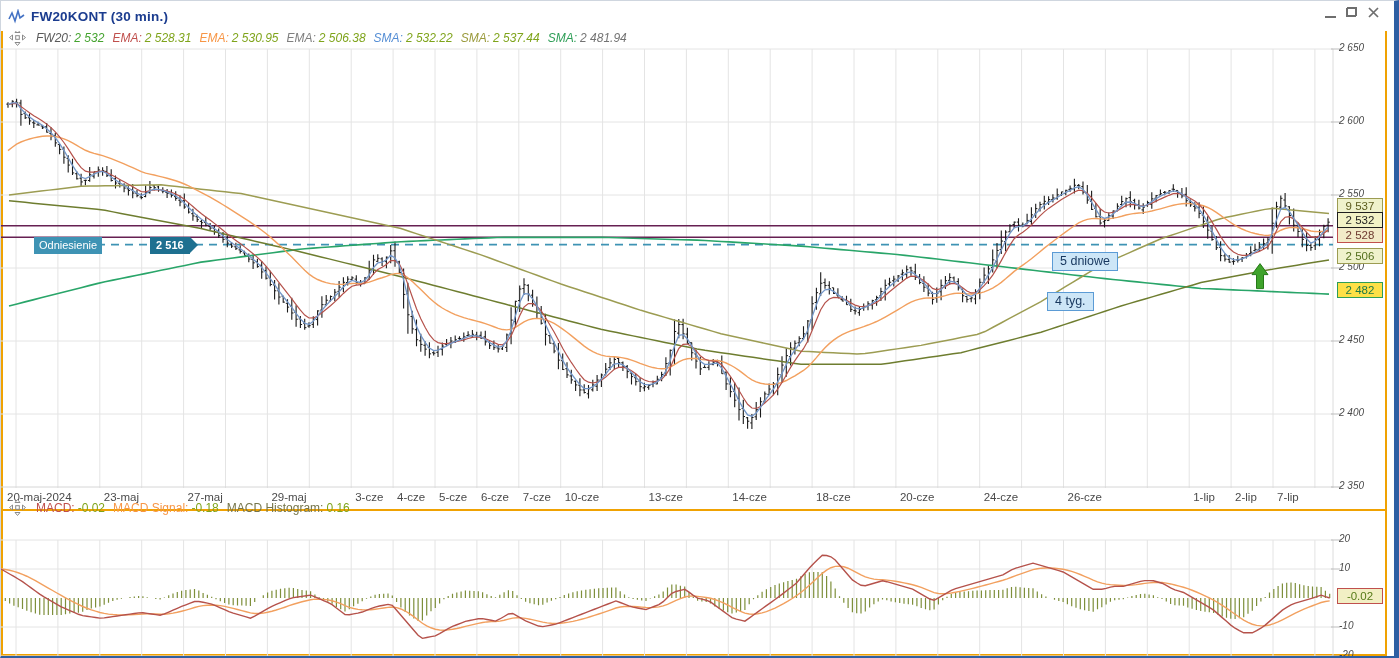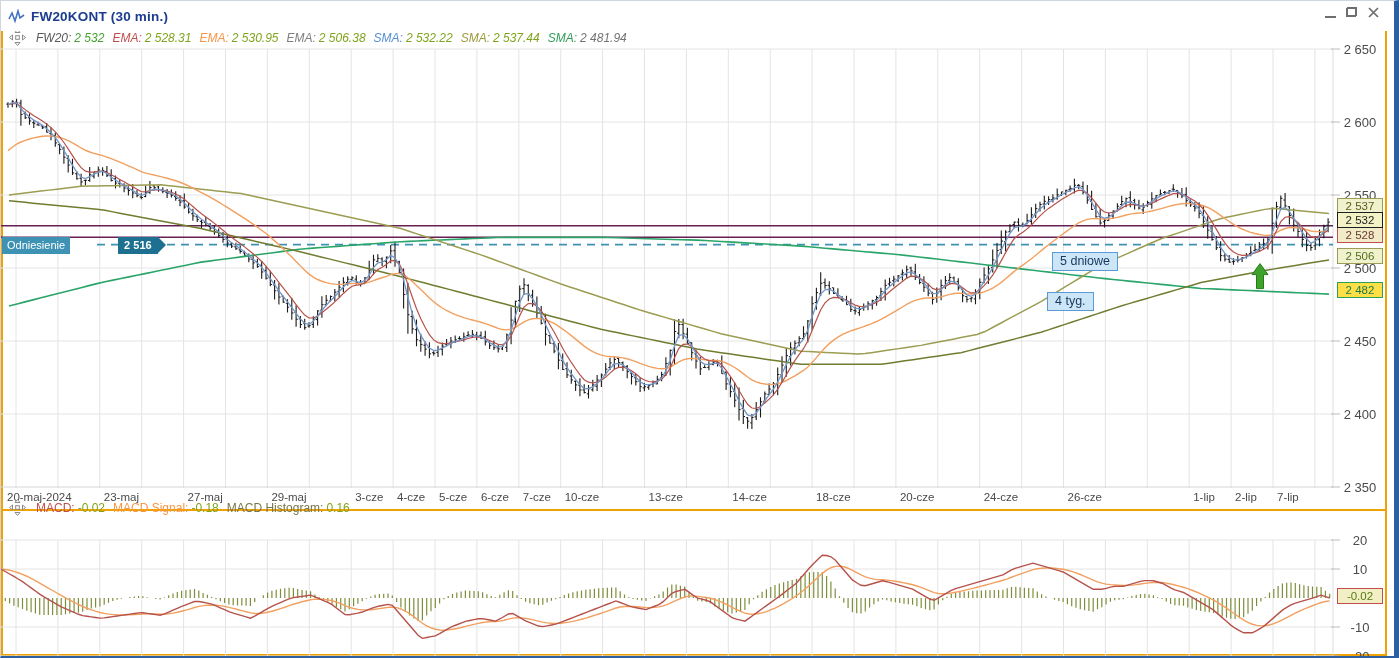--- a/index.html
+++ b/index.html
@@ -16,25 +16,25 @@
   .btn-restore{position:relative;width:11px;height:10px;cursor:pointer;}
   .btn-restore::before{content:"";position:absolute;left:0;bottom:0;width:8px;height:7px;border:1.5px solid #6e6e6e;background:#fff;}
   .btn-restore::after{content:"";position:absolute;right:0;top:0;width:8px;height:7px;border:1.5px solid #6e6e6e;}
   .frame{position:absolute;left:0;top:22px;width:1386px;height:633px;border:2px solid #F0A202;z-index:0;}
   .divider{position:absolute;left:0;top:508px;width:1386px;height:2px;background:#F0A202;z-index:2;}
   #chart-svg{position:absolute;left:0;top:0;z-index:1;}
   .legend{position:absolute;left:8px;display:flex;align-items:center;font-size:12px;z-index:3;white-space:nowrap;}
   .legend .move-ic{margin-right:10px;}
   .legend .lbl{margin-right:3px;}
   .legend .val{margin-right:8px;}
-  .axis-num{position:absolute;left:1338px;width:42px;text-align:center;font-size:13px;color:#4A4A4A;z-index:1;}
+  .axis-num{position:absolute;left:1338px;width:42px;text-align:left;font-size:10px;color:#4A4A4A;z-index:1;font-style:italic;}
   .date-lab{position:absolute;top:490px;font-size:11.5px;color:#4A4A4A;z-index:1;}
   .pricebox{position:absolute;left:1336px;width:46px;height:16px;line-height:14px;text-align:center;
             font-size:11.5px;background:#EFF2CC;border:1px solid #999;color:#3C4A16;z-index:3;}
-  .odn{position:absolute;left:1px;top:236px;height:17px;display:flex;align-items:stretch;font-size:11px;color:#fff;z-index:3;cursor:pointer;}
+  .odn{position:absolute;left:1px;top:236px;height:17px;display:flex;align-items:stretch;font-size:11px;color:#fff;z-index:3;cursor:pointer;padding-left:32px;}
   .odn-l{background:#3E93B4;padding:1px 5px 0 5px;line-height:15px;}
   .odn-v{background:#1E7090;padding:1px 6px 0 6px;line-height:15px;font-weight:bold;margin-left:48px;}
   .odn-arrow{width:0;height:0;border-top:8.5px solid transparent;border-bottom:8.5px solid transparent;border-left:8px solid #1E7090;}
   .ma-tag{position:absolute;background:#CDE6F7;border:1px solid #5B9BD5;color:#17375E;
           font-size:12.5px;padding:1px 7px 2px 7px;z-index:3;cursor:pointer;}
 </style>
 </head>
 <body>
 
 <div class="window">
@@ -248,20 +248,20 @@
       <div class="date-lab" style="left:731.3px">14-cze</div>
       <div class="date-lab" style="left:815.1px">18-cze</div>
       <div class="date-lab" style="left:898.9px">20-cze</div>
       <div class="date-lab" style="left:982.7px">24-cze</div>
       <div class="date-lab" style="left:1066.5px">26-cze</div>
       <div class="date-lab" style="left:1192.2px">1-lip</div>
       <div class="date-lab" style="left:1234.1px">2-lip</div>
       <div class="date-lab" style="left:1276px">7-lip</div>
     </div>
   <div id="box-layer">
-      <div class="pricebox" style="top:197px;border-color:#9C9C52;background:#EFF2CC;color:#5C5C1E;z-index:3">2 537</div>
+      <div class="pricebox" style="top:197px;border-color:#9C9C52;background:#EFF2CC;color:#5C5C1E;z-index:3">9 537</div>
       <div class="pricebox" style="top:226px;border-color:#C0504D;background:#F2EBC8;color:#6E3A30;z-index:3">2 528</div>
       <div class="pricebox" style="top:247px;border-color:#9C9C52;background:#EFF2CC;color:#54701E;z-index:3">2 506</div>
       <div class="pricebox" style="top:281px;border-color:#2E9E57;background:#fde047;color:#1E7A46;z-index:3">2 482</div>
       <div class="pricebox" style="top:211px;border-color:#1E1E1E;background:#F2F2C6;color:#1E1E1E;z-index:4">2 532</div>
       <div class="pricebox" style="top:587px;border-color:#C0504D;background:#F2EFC4;color:#567A17">-0.02</div>
     </div>
 </div>
 
 </body></html>

